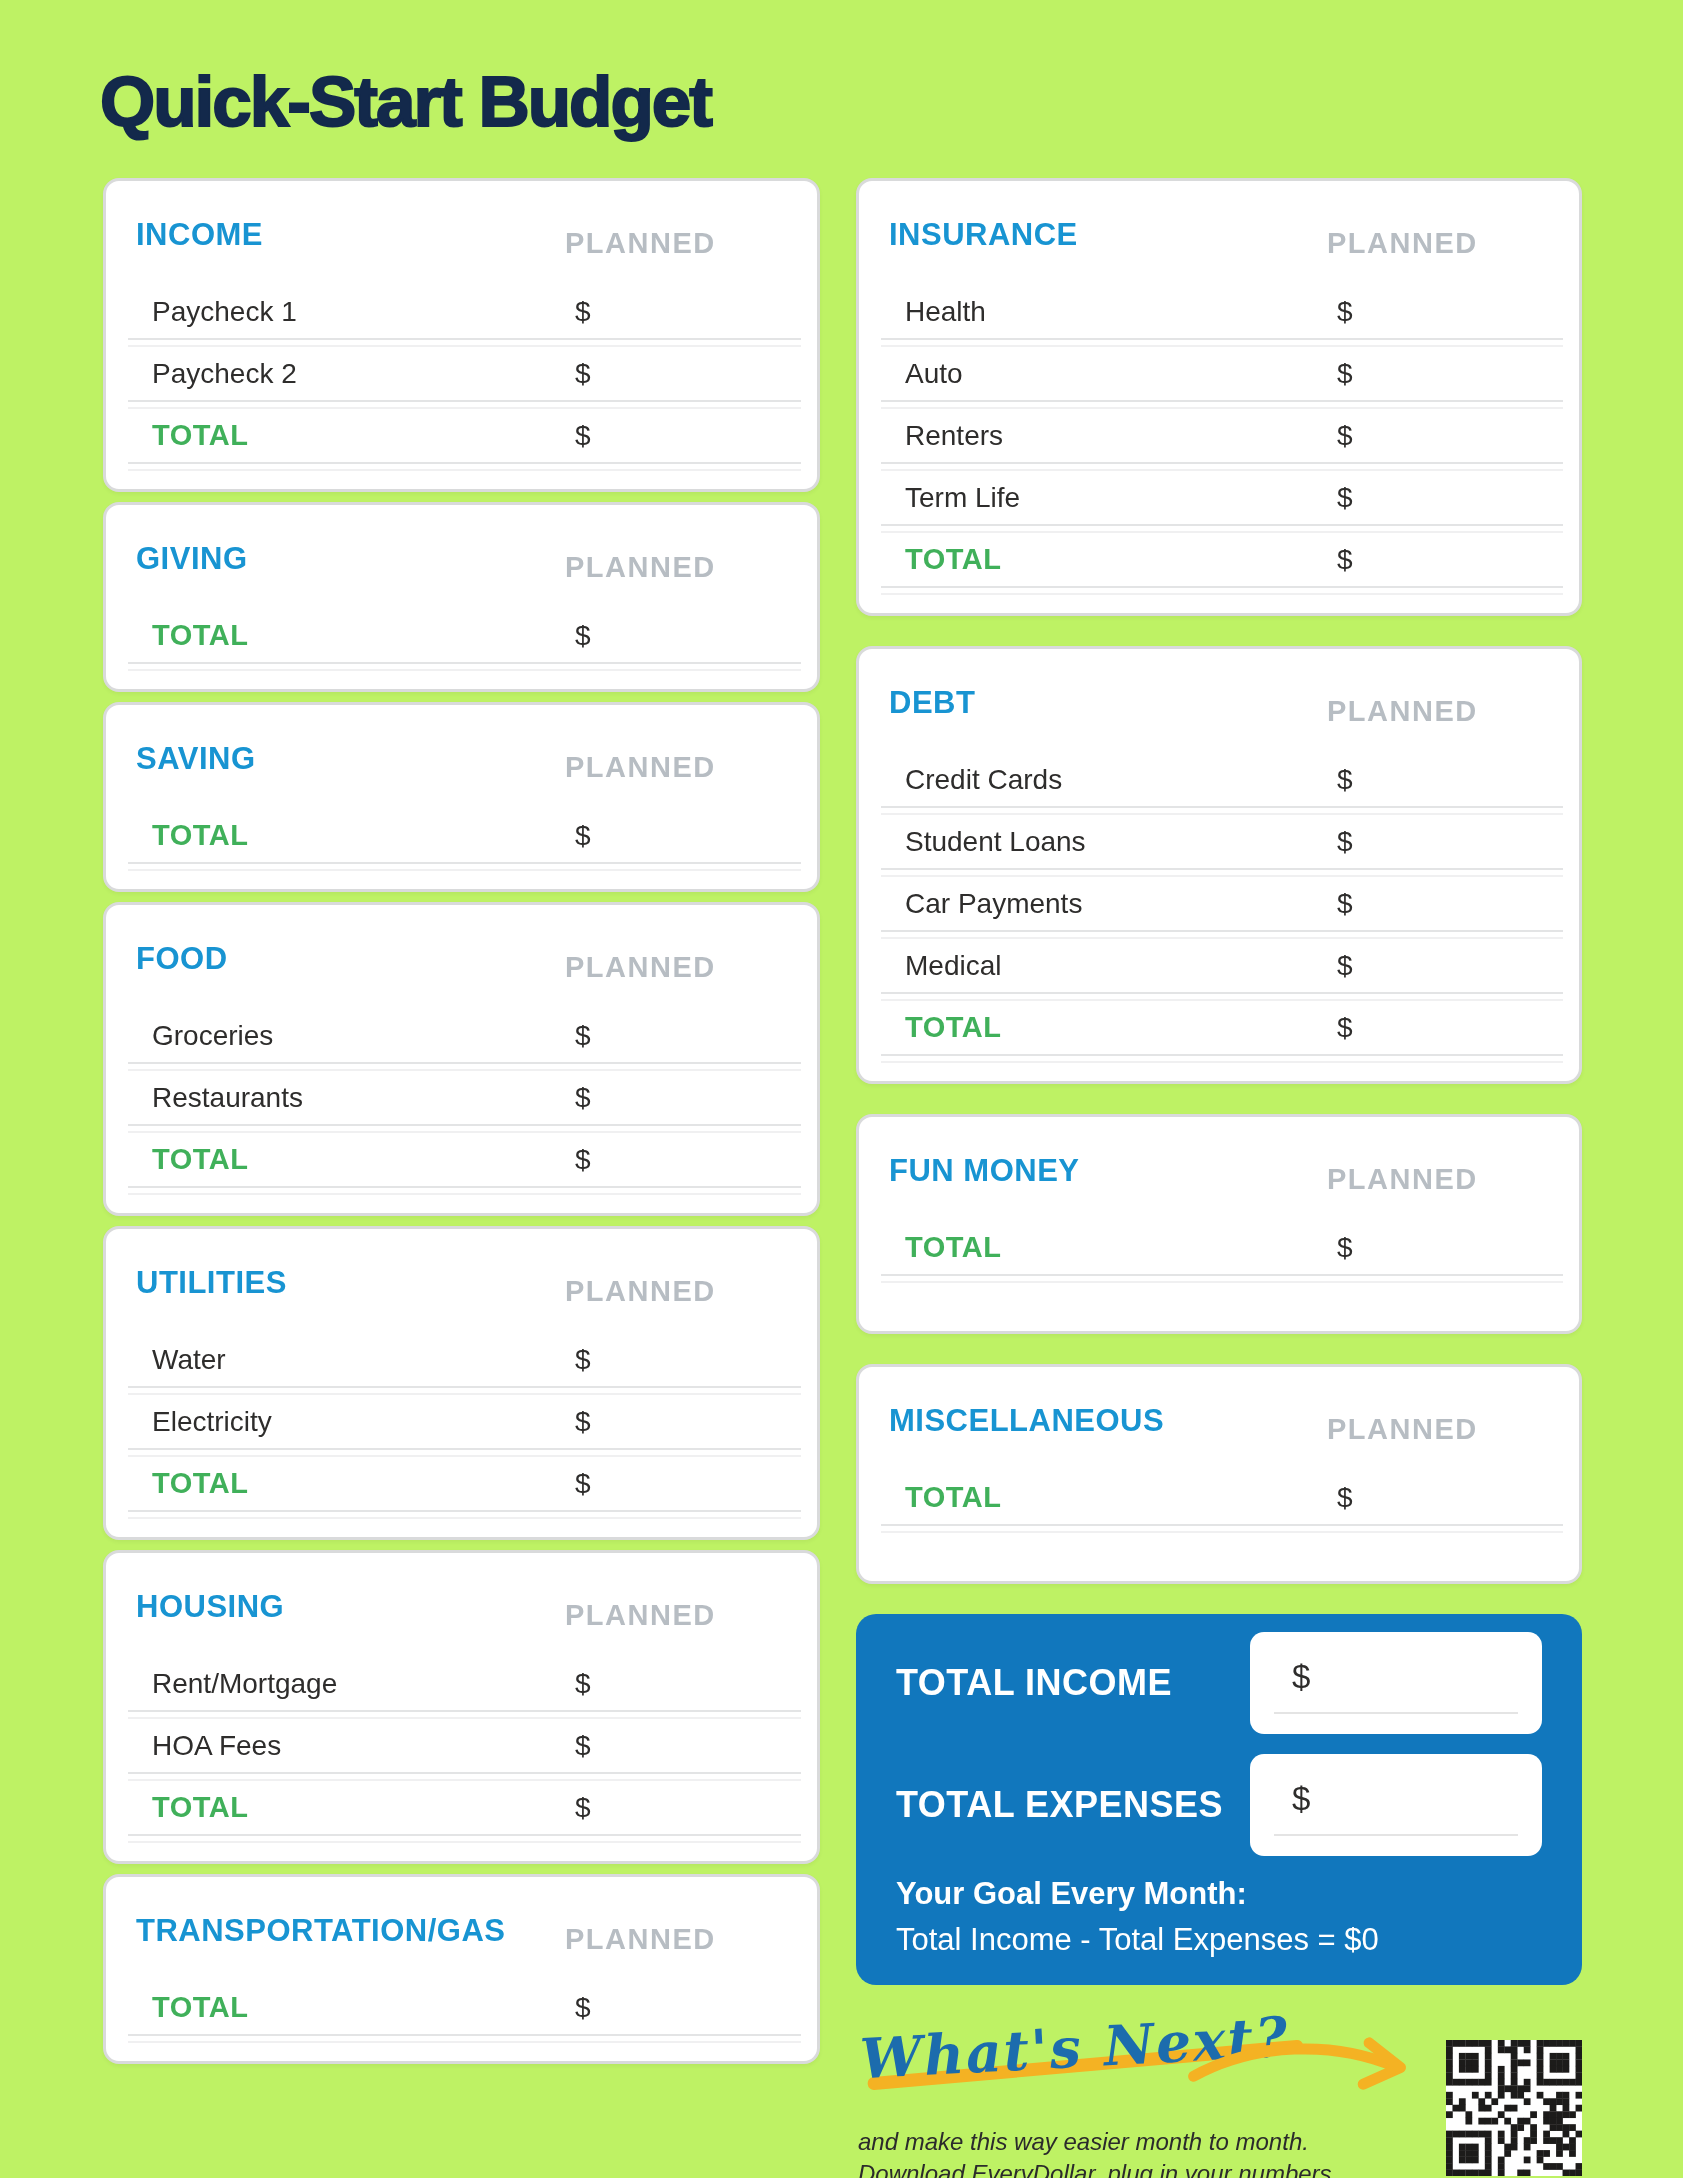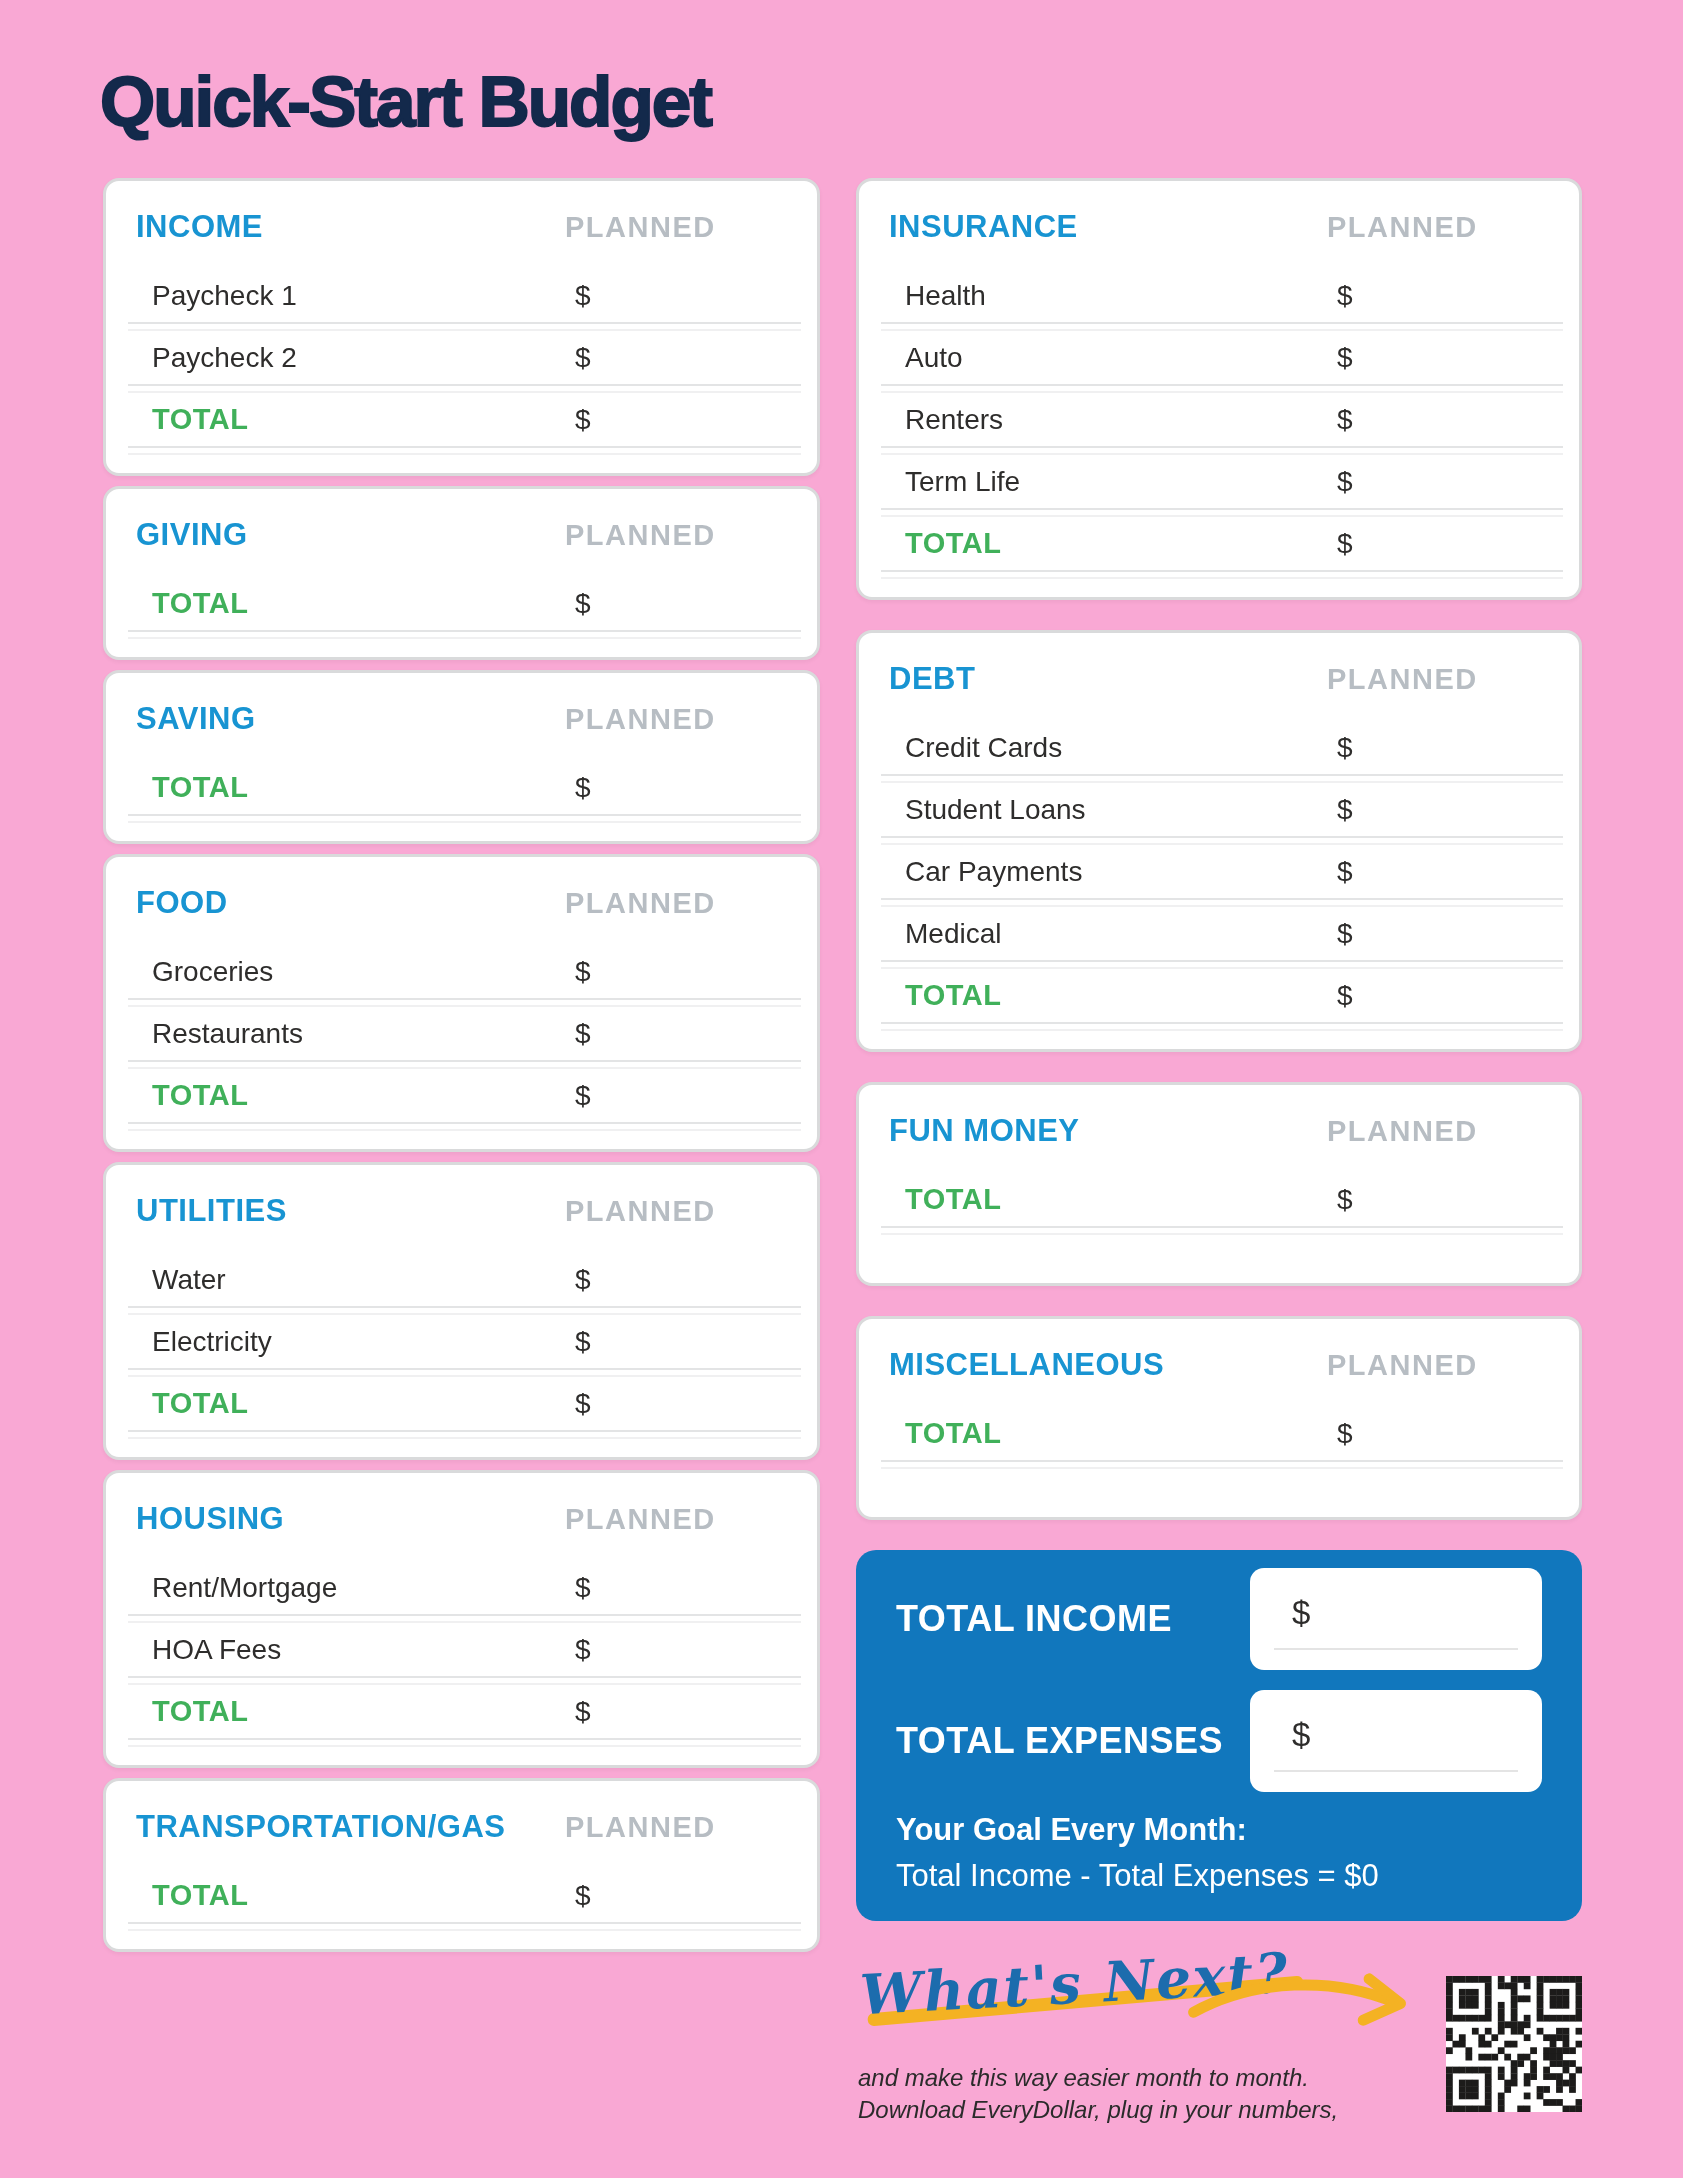--- a/index.html
+++ b/index.html
@@ -1,28 +1,28 @@
 <!DOCTYPE html>
 <html><head>
 <meta charset="utf-8">
 <style>
   html,body{margin:0;padding:0;background:#ffffff;}
-  .page{position:relative;width:1683px;height:2178px;background:#f9a8d4;overflow:hidden;
+  .page{position:relative;width:1683px;height:2178px;background:#bef264;overflow:hidden;
         font-family:"Liberation Sans","DejaVu Sans",sans-serif;}
   .page-title{position:absolute;left:100px;top:61px;font-size:71px;font-weight:900;
         color:#13294b;letter-spacing:-2px;-webkit-text-stroke:2px #13294b;}
   .col{position:absolute;top:178px;display:flex;flex-direction:column;}
   .col-left{left:103px;width:717px;gap:10px;}
   .col-right{left:856px;width:726px;gap:30px;}
   .card{background:#fff;border:3px solid #d9dadb;border-radius:16px;
         padding:26px 30px 18px 30px;box-shadow:0 2px 4px rgba(0,0,0,.05);}
   .card.pad-b{padding-bottom:48px;}
   .card-header{display:grid;grid-template-columns:1fr 222px;align-items:center;padding:2px 0 24px 0;}
   .cat-name{font-size:31px;font-weight:bold;color:#1894d2;letter-spacing:0.5px;line-height:36px;}
-  .planned{font-size:29px;font-weight:bold;color:#b7bdc3;letter-spacing:1.5px;line-height:36px;}
+  .planned{font-size:29px;font-weight:bold;color:#b7bdc3;letter-spacing:1.5px;line-height:36px;margin-top:16px;}
   .card-row{display:grid;grid-template-columns:1fr 222px;align-items:center;min-height:53px;margin-left:16px;}
   .row-label{font-size:28px;color:#2e2d2c;}
   .card-row.total .row-label{font-size:29px;font-weight:bold;color:#40b05a;letter-spacing:0.5px;}
   .row-amount{font-size:28px;color:#2e2d2c;padding-left:10px;}
   .sep{height:5px;border-top:2px solid #e3e4e5;border-bottom:2px solid #f0f0f1;margin:0 -14px 0 -8px;}
   
   .summary{background:#1177bd;border-radius:20px;padding:18px 40px 24px 40px;height:371px;box-sizing:border-box;}
   .sum-row{display:grid;grid-template-columns:1fr 292px;align-items:center;margin-bottom:20px;}
   .sum-label{color:#ffffff;font-weight:bold;font-size:36px;letter-spacing:0.5px;}
   .sum-input{background:#ffffff;border-radius:14px;height:102px;position:relative;}

